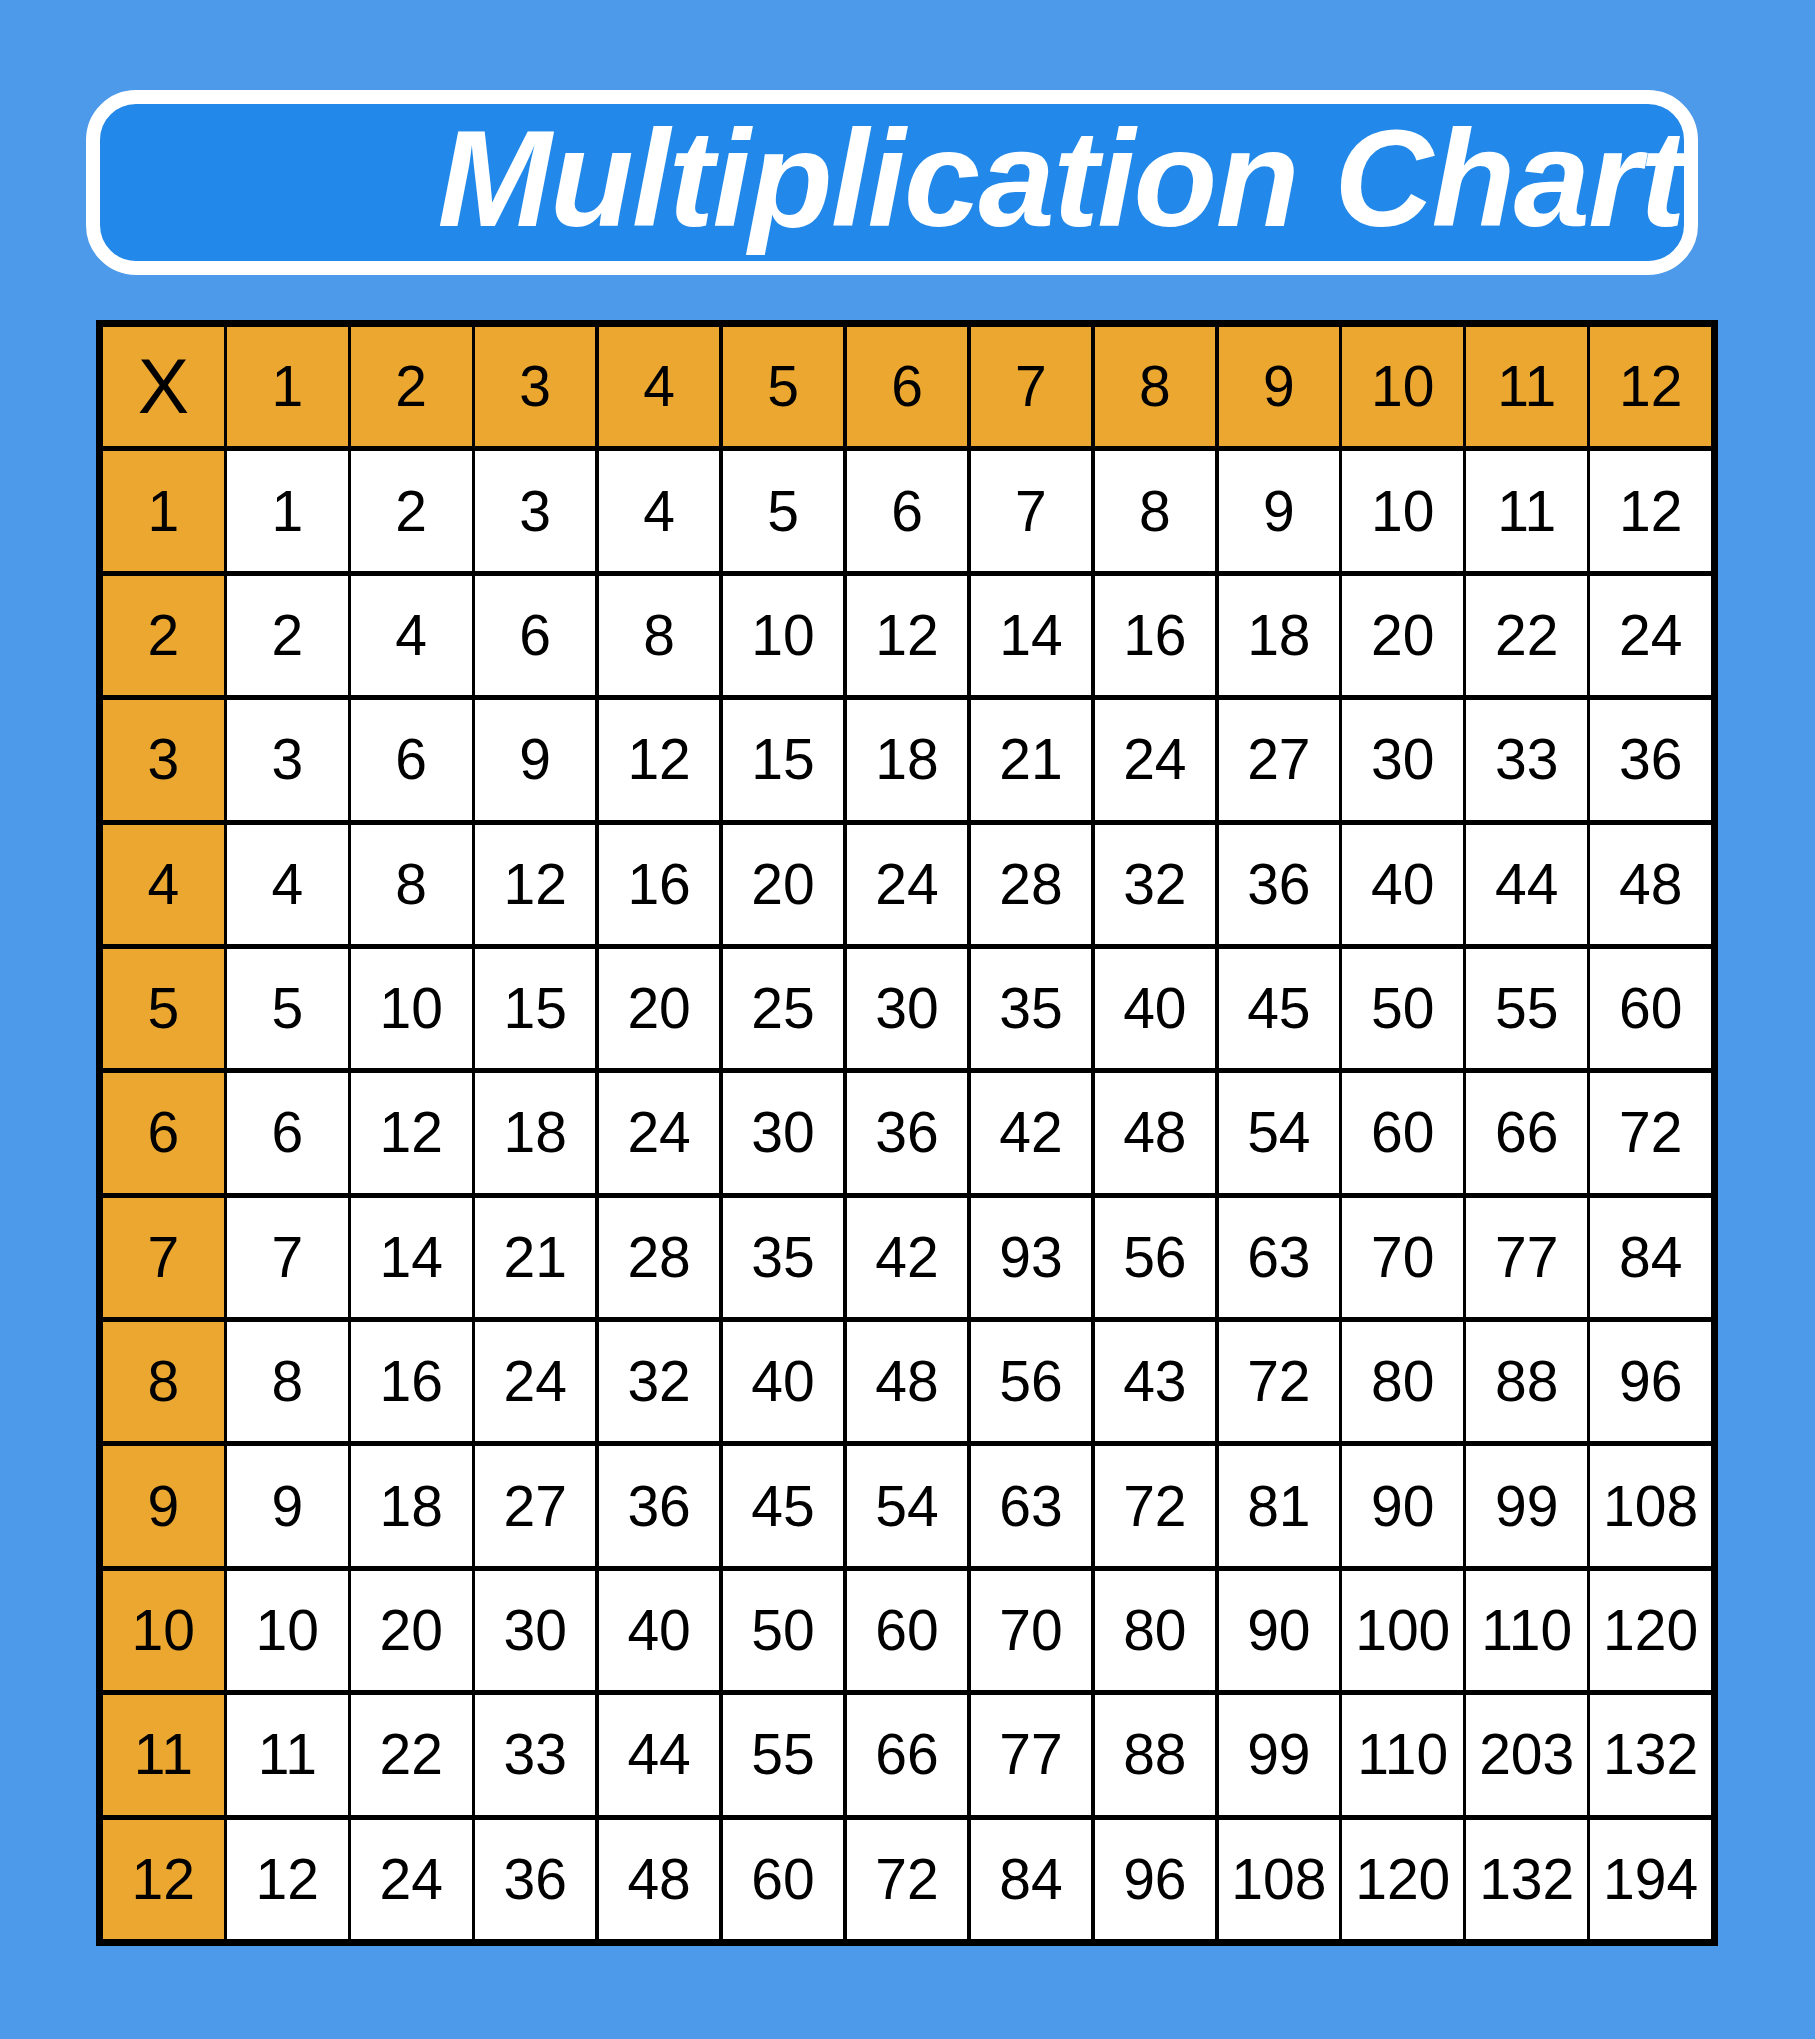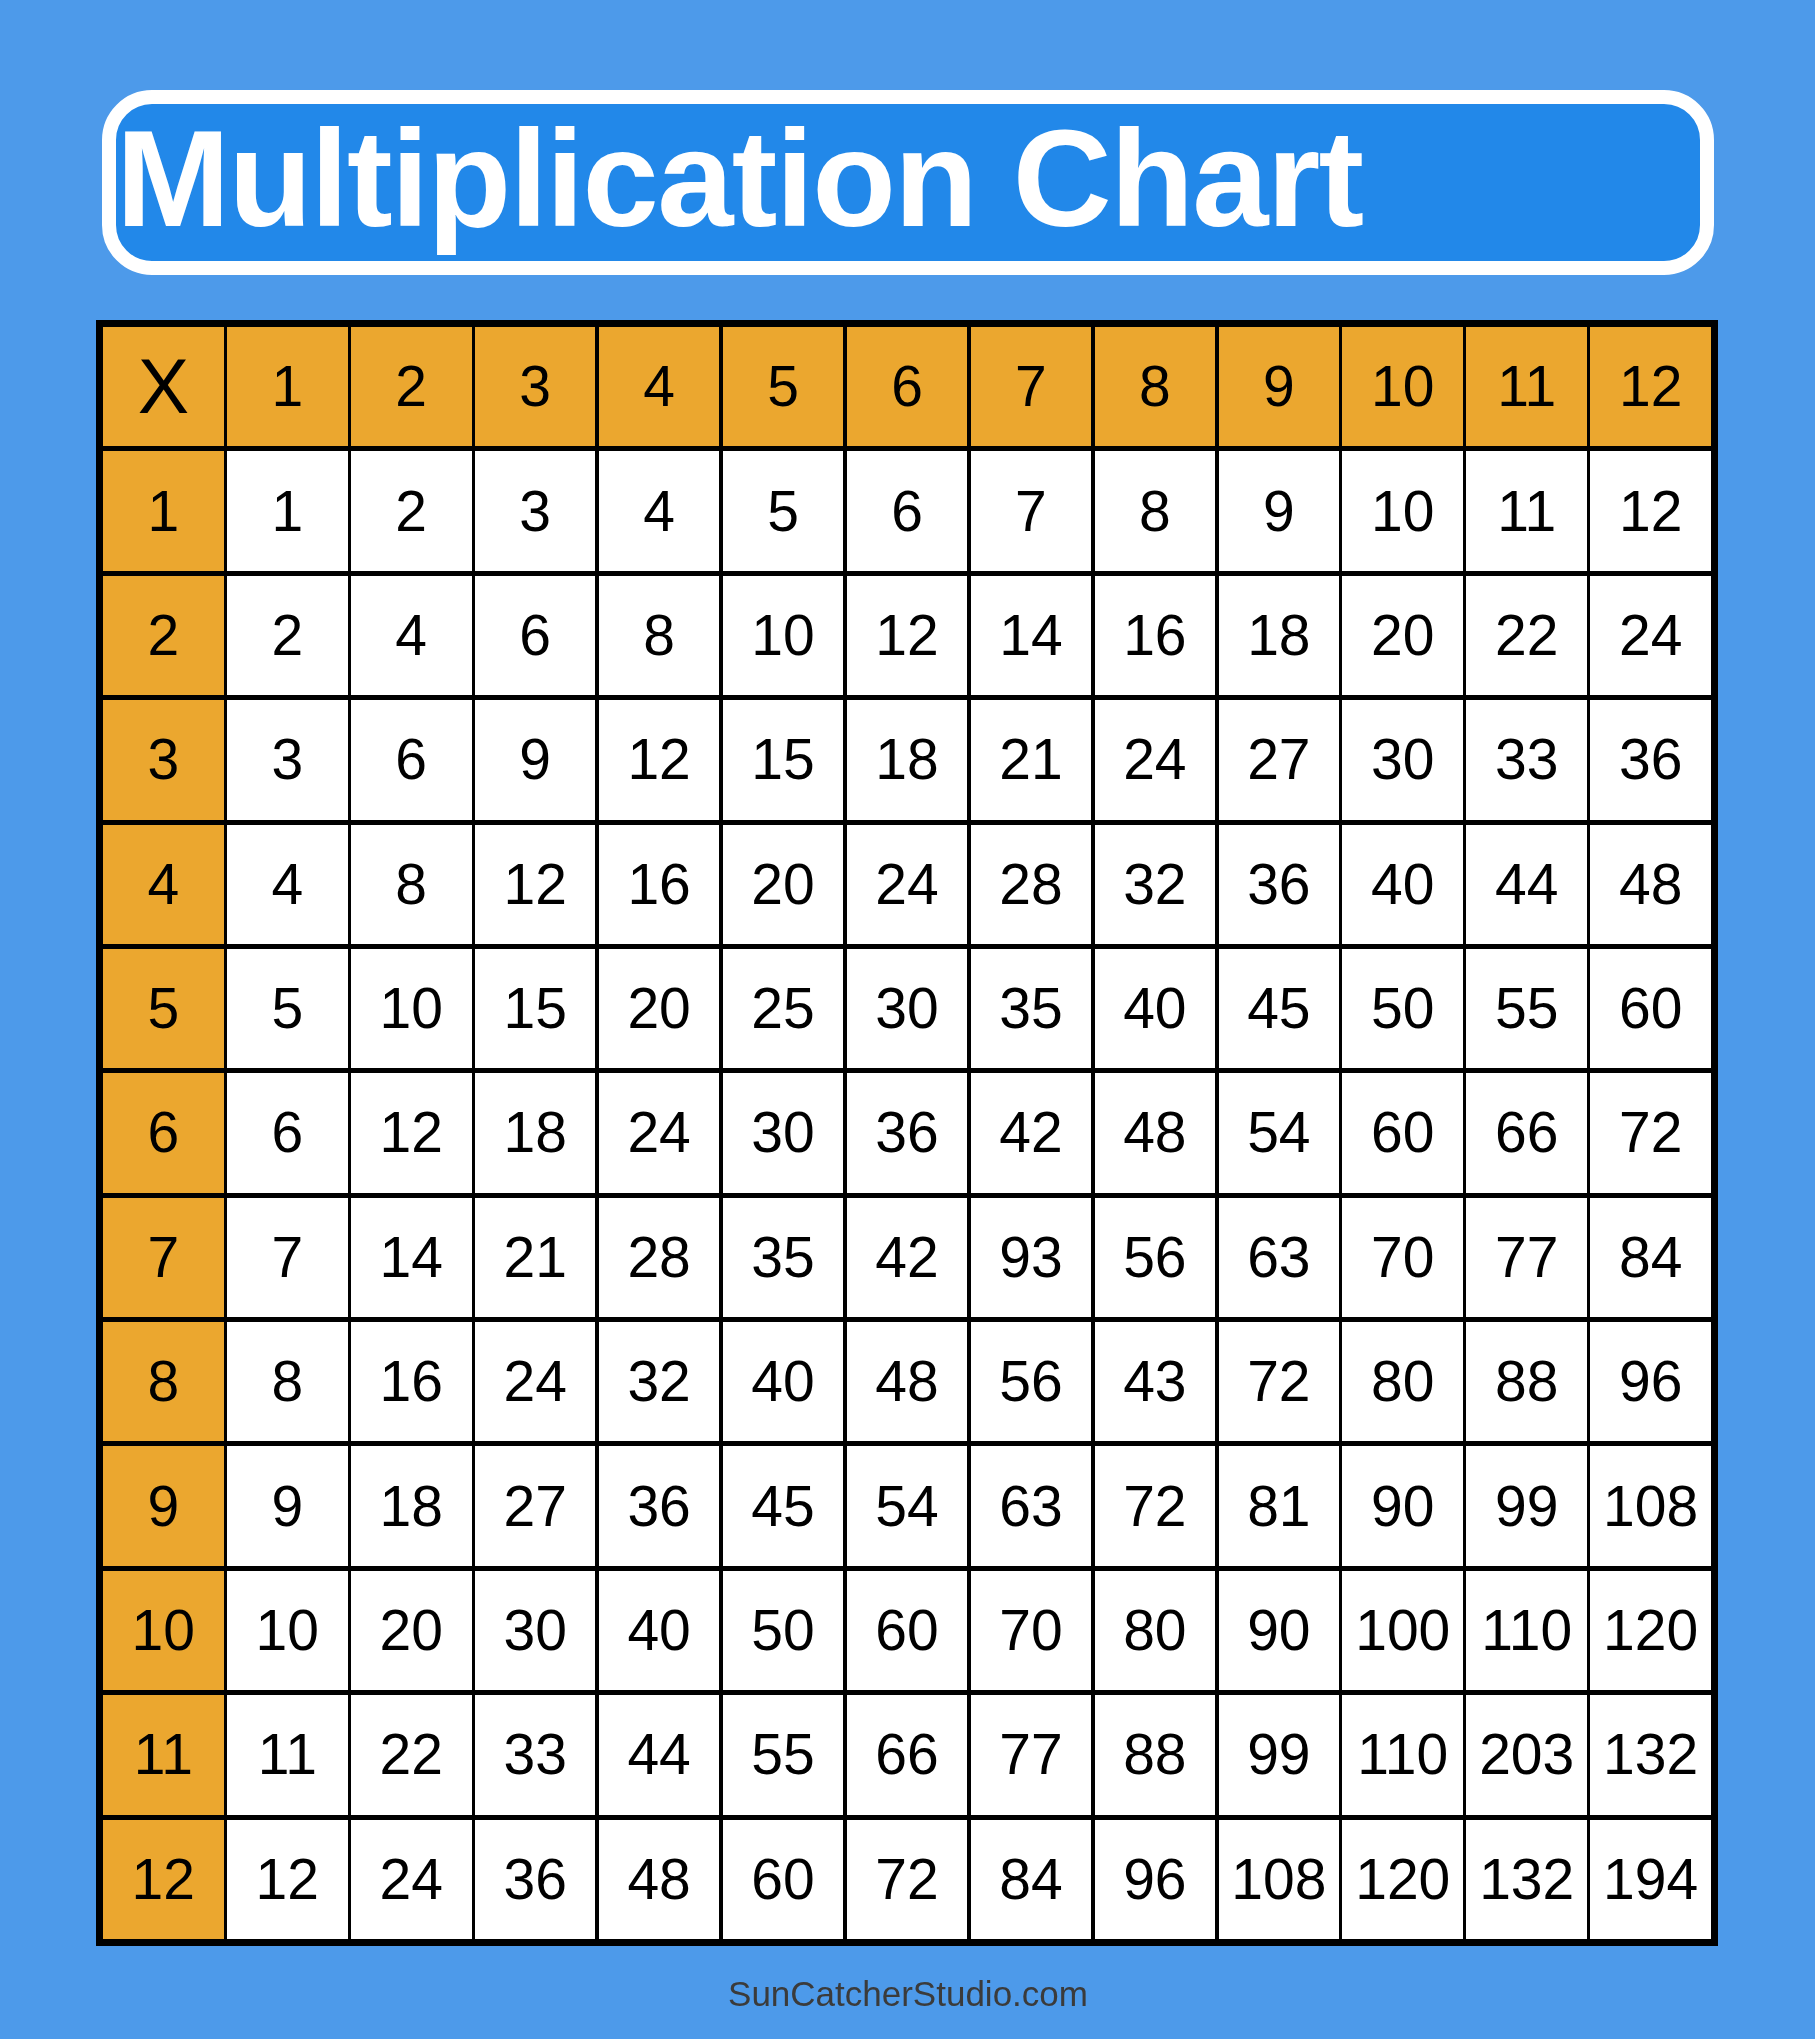--- a/index.html
+++ b/index.html
@@ -4,26 +4,26 @@
 <style>
   html,body{margin:0;padding:0;}
   .page{
     position:relative;
     width:1816px;height:2040px;
     background:var(--bg,#4D9AEA);
     font-family:"Liberation Sans",sans-serif;
     overflow:hidden;
   }
   .title-box{
-    position:absolute;left:102px;top:90px;
+    position:absolute;left:86px;top:90px;
     width:1612px;height:185px;box-sizing:border-box;
     background:var(--titleFill,#2288E9);
     border:14.7px solid var(--titleBorder,#FFFFFF);
     border-radius:50px;
-    display:flex;align-items:center;justify-content:flex-start;
+    display:flex;align-items:center;justify-content:flex-end;font-style:italic;
   }
   .title-text{
     font-weight:bold;font-size:137px;letter-spacing:-1.6px;
     color:var(--titleText,#FFFFFF);
     white-space:nowrap;line-height:1;padding-bottom:8.1px;
   }
   .mult-table{
     position:absolute;left:96px;top:320px;
     width:1622px;height:1626px;box-sizing:border-box;
     border:7.3px solid var(--grid,#000000);
@@ -221,16 +221,15 @@
       <div class="cell">60</div>
       <div class="cell">72</div>
       <div class="cell">84</div>
       <div class="cell">96</div>
       <div class="cell">108</div>
       <div class="cell">120</div>
       <div class="cell">132</div>
       <div class="cell">194</div>
     </div>
 
-  <div class="footer">SunCatcherStudio.com</div>
 
 </div>
 
 
 </body></html>

